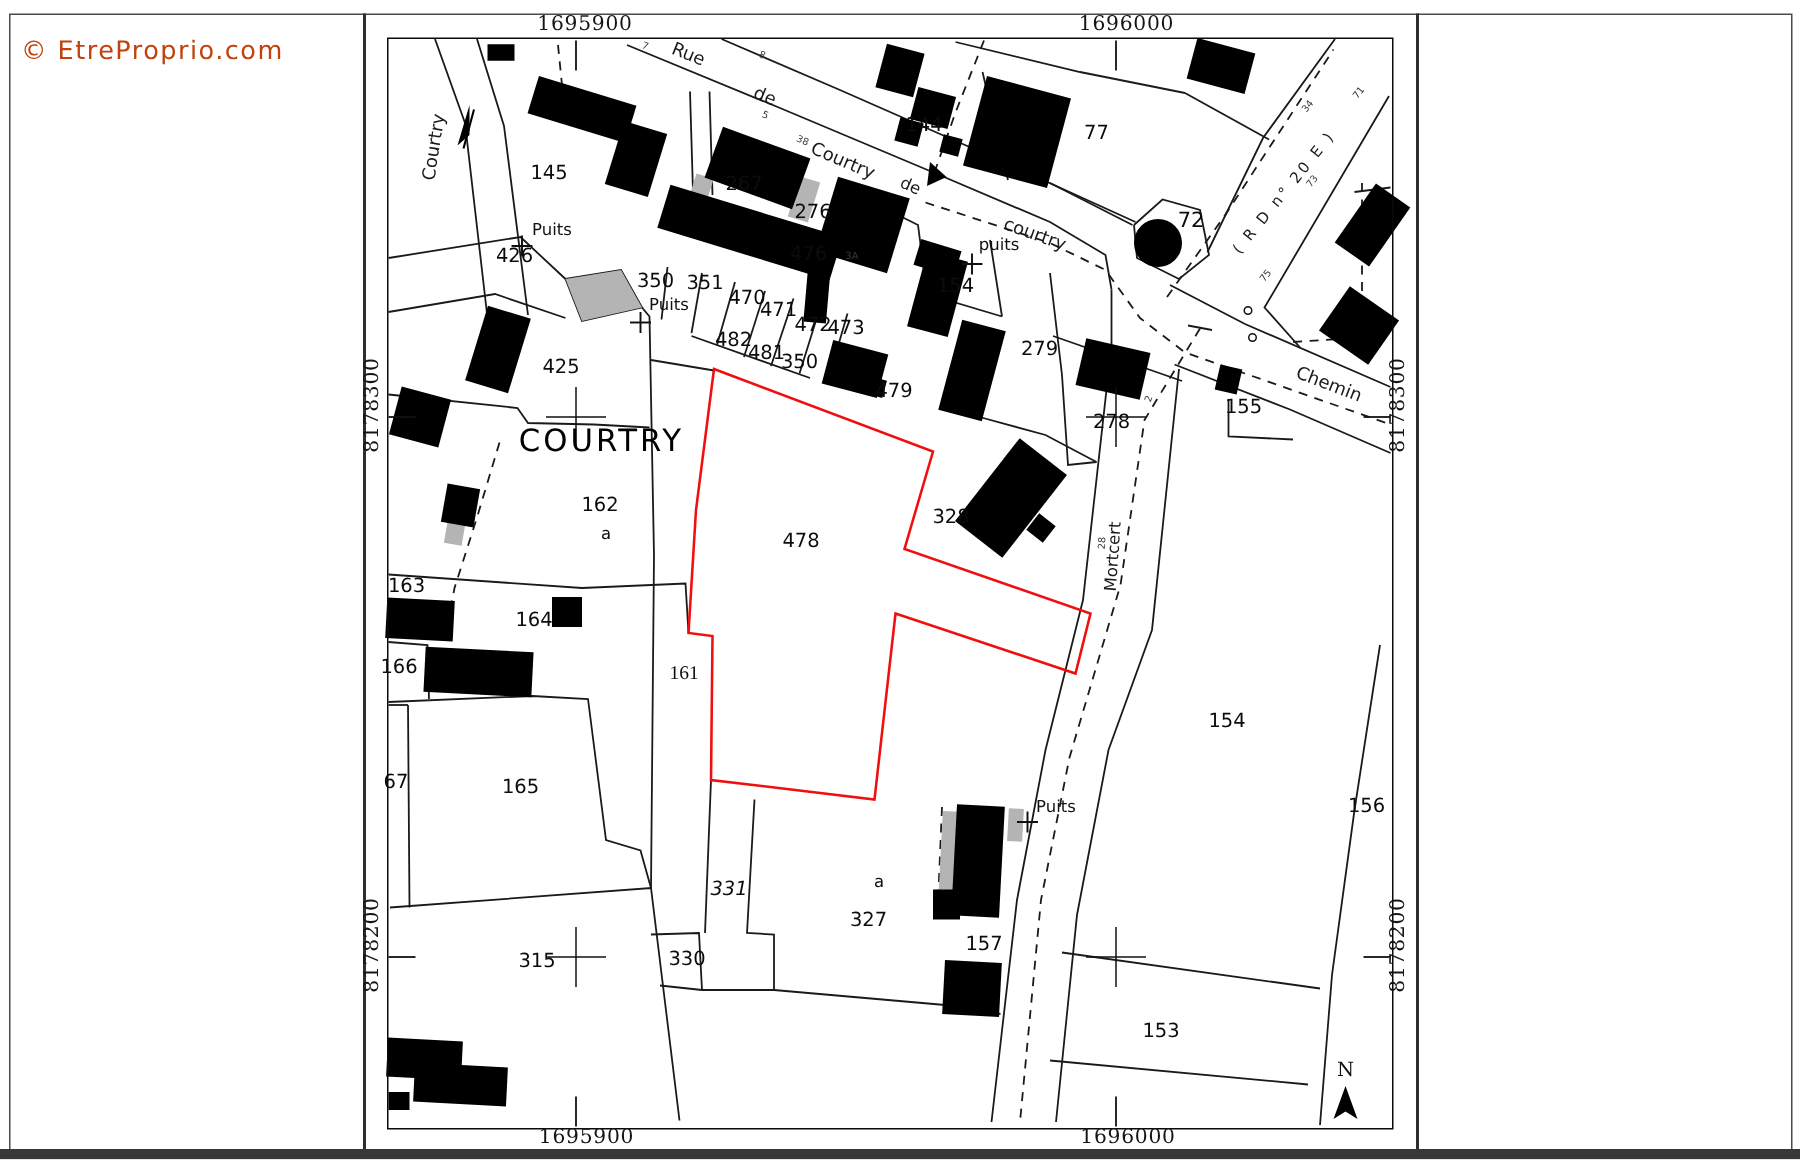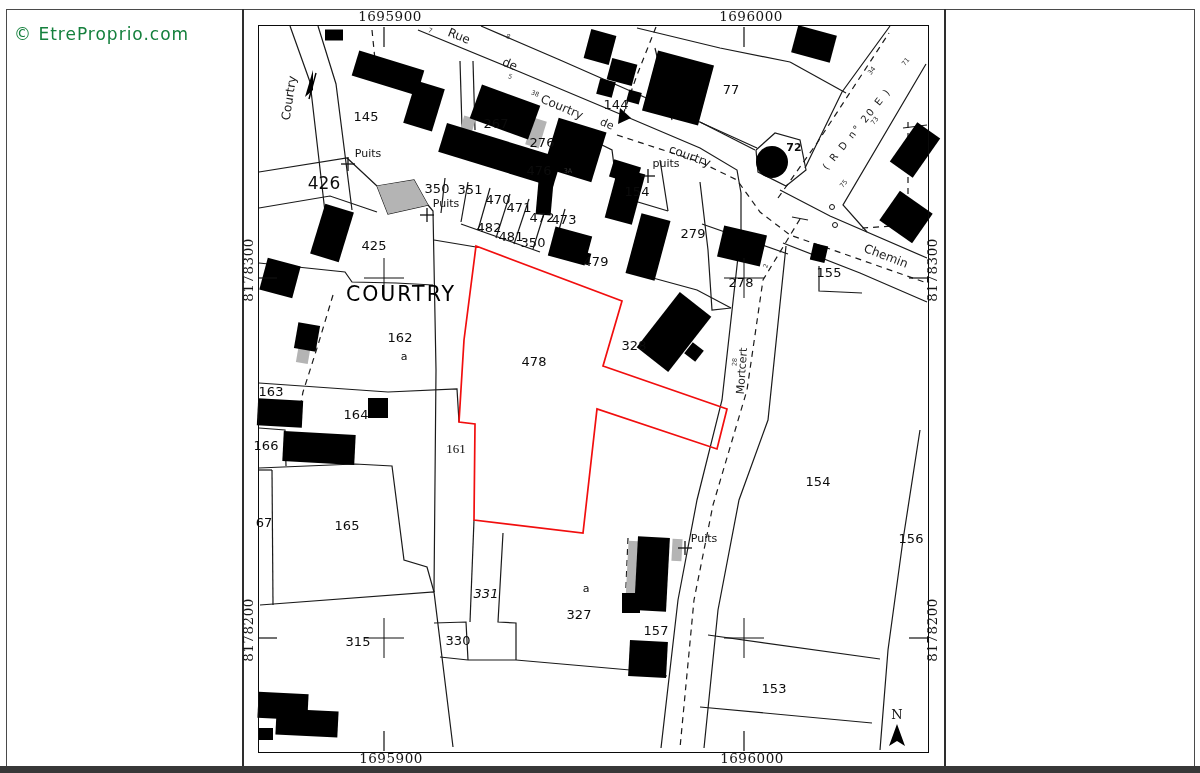--- a/index.html
+++ b/index.html
@@ -7,21 +7,21 @@
          font-family:"DejaVu Sans","Liberation Sans",sans-serif;}
   #outer-border{position:absolute;left:6px;top:9px;width:1187px;height:756px;
                 border:1px solid #4a4a4a;}
   .page-sep{position:absolute;top:9px;height:757px;width:2px;background:#2e2e2e;}
   #sep-left{left:242px;} #sep-right{left:944px;}
   #bottom-band{position:absolute;left:0;top:766px;width:1200px;height:7px;background:#383838;}
   #inner-frame{position:absolute;left:258px;top:25px;width:669px;height:726px;
                border:1.6px solid #0a0a0a;}
   #map-svg{position:absolute;left:0;top:0;}
   #watermark{position:absolute;left:14px;top:24px;font-size:17px;letter-spacing:1px;
-             color:#15803d;white-space:nowrap;}
+             color:#c2410c;white-space:nowrap;}
   .lbl{position:absolute;transform:translate(-50%,-50%);white-space:nowrap;color:#111;
        line-height:1;}
   .coord{font-family:"DejaVu Serif","Liberation Serif",serif;font-size:13.5px;
          letter-spacing:0.5px;color:#151515;}
   .coord.vert{transform:translate(-50%,-50%) rotate(-90deg);}
   .coord-t1{left:390px;top:17px;} .coord-t2{left:751px;top:17px;}
   .coord-b1{left:391px;top:759px;} .coord-b2{left:752px;top:759px;}
   .coord-l1{left:249px;top:270px;} .coord-l2{left:249px;top:630px;}
   .coord-r1{left:933px;top:270px;} .coord-r2{left:933px;top:630px;}
   #big-label{left:401px;top:294px;font-size:20.5px;letter-spacing:2px;color:#000;}
@@ -189,26 +189,26 @@
   <span class="lbl coord vert coord-l1">8178300</span>
   <span class="lbl coord vert coord-l2">8178200</span>
   <span class="lbl coord vert coord-r1">8178300</span>
   <span class="lbl coord vert coord-r2">8178200</span>
 
   <span class="lbl" id="big-label">COURTRY</span>
   <span class="lbl" id="north-n">N</span>
 
   <div id="labels-layer">
       <span class="lbl parcel" style="left: 366px; top: 116px; font-size: 13px;">145</span>
-      <span class="lbl parcel" style="left: 324px; top: 171px; font-size: 17px; margin-top: 12px;">426</span>
+      <span class="lbl parcel" style="left: 343px; top: 171px; font-size: 13px;">426</span>
       <span class="lbl parcel" style="left: 374px; top: 245px; font-size: 13px;">425</span>
       <span class="lbl parcel" style="left: 496px; top: 123px; font-size: 13px;">267</span>
-      <span class="lbl parcel" style="left: 616px; top: 84px; font-size: 13px; margin-top: 20px;">144</span>
+      <span class="lbl parcel" style="left: 616px; top: 84px; font-size: 13px;">144</span>
       <span class="lbl parcel" style="left: 731px; top: 89px; font-size: 13px;">77</span>
-      <span class="lbl parcel" style="left: 794px; top: 147px; font-size: 11px; font-weight: bold;">72</span>
+      <span class="lbl parcel" style="left: 794px; top: 147px; font-size: 14px;">72</span>
       <span class="lbl parcel" style="left: 437px; top: 188px; font-size: 13px;">350</span>
       <span class="lbl parcel" style="left: 470px; top: 189px; font-size: 13px;">351</span>
       <span class="lbl parcel" style="left: 542px; top: 142px; font-size: 13px;">276</span>
       <span class="lbl parcel" style="left: 539px; top: 170px; font-size: 13px;">476</span>
       <span class="lbl parcel" style="left: 498px; top: 199px; font-size: 13px;">470</span>
       <span class="lbl parcel" style="left: 519px; top: 207px; font-size: 13px;">471</span>
       <span class="lbl parcel" style="left: 542px; top: 217px; font-size: 13px;">472</span>
       <span class="lbl parcel" style="left: 564px; top: 219px; font-size: 13px;">473</span>
       <span class="lbl parcel" style="left: 489px; top: 227px; font-size: 13px;">482</span>
       <span class="lbl parcel" style="left: 511px; top: 236px; font-size: 13px;">481</span>

